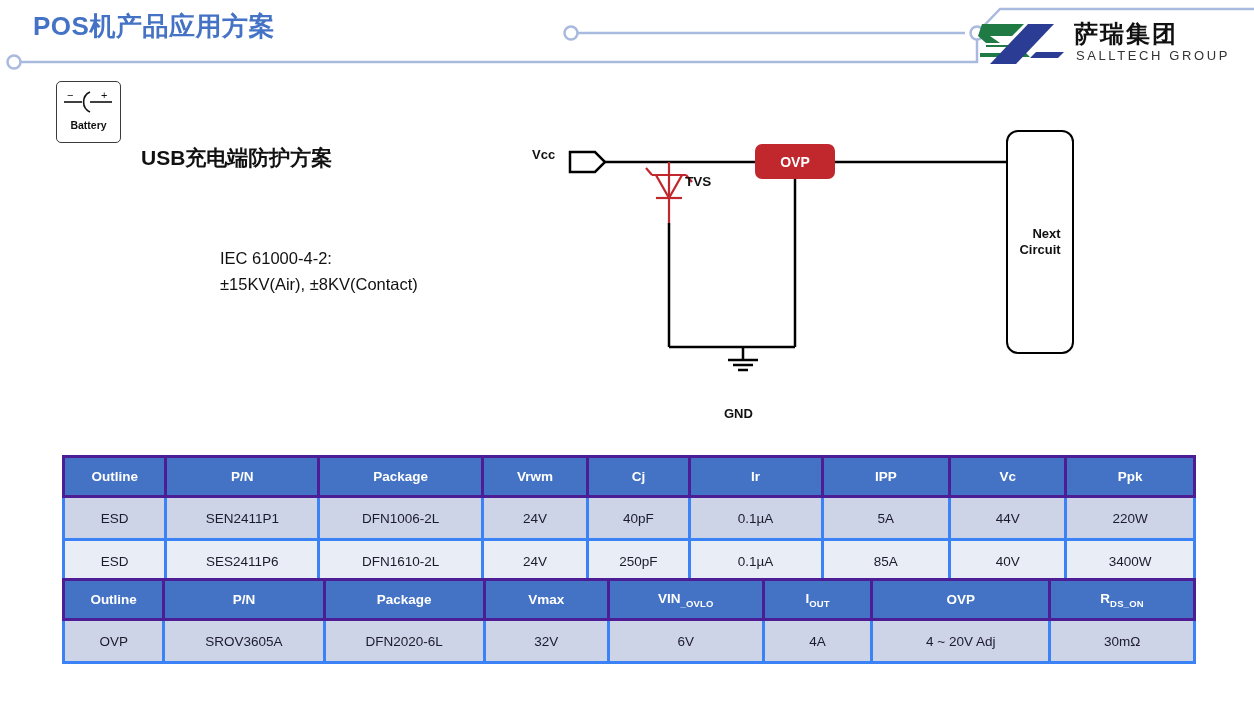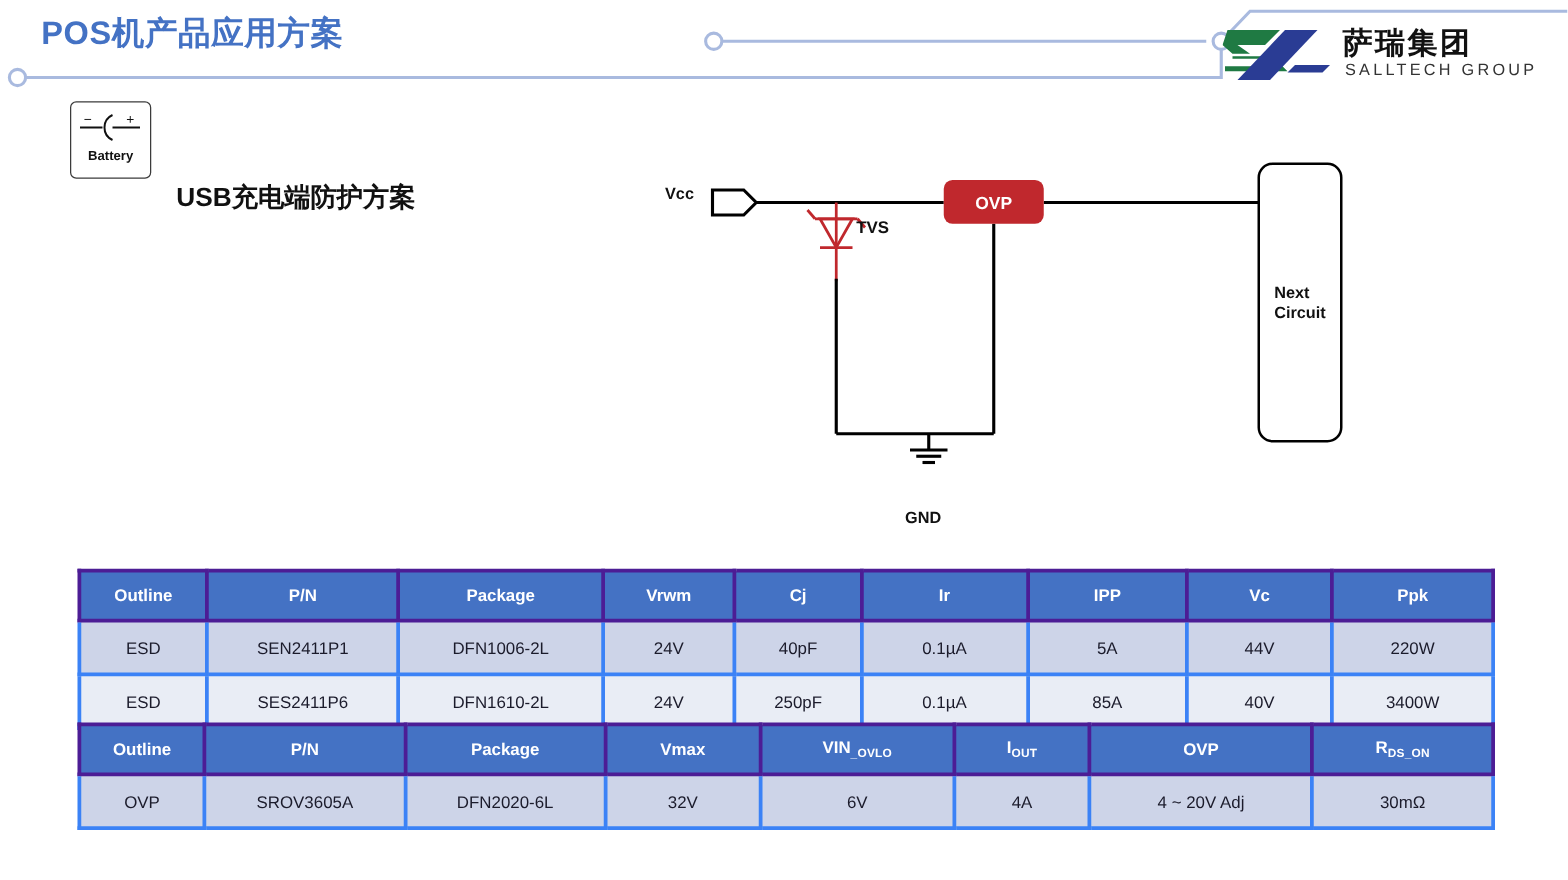--- a/index.html
+++ b/index.html
@@ -67,21 +67,21 @@
   .ovp-box{
     position:absolute;left:255px;top:24px;width:80px;height:35px;
     background:#C0282D;border-radius:7px;
     color:#fff;font-size:14px;font-weight:bold;
     display:flex;align-items:center;justify-content:center;
   }
   .next-box{
     position:absolute;left:506px;top:10px;width:64px;height:220px;
     border:2.5px solid #000;border-radius:12px;background:#fff;
     display:flex;align-items:center;justify-content:center;
-    font-size:13px;font-weight:bold;color:#111;line-height:16px;text-align:left;
+    font-size:13px;font-weight:bold;color:#111;line-height:16px;text-align:right;
   }
 
   
   .tbl{position:absolute;border-collapse:collapse;table-layout:fixed;}
   #tbl-esd{left:62px;top:455px;width:1134px;}
   #tbl-ovp{left:62px;top:578px;width:1134px;}
   .tbl th{
     background:#4472C4;color:#fff;font-size:13.5px;font-weight:bold;
     height:37px;text-align:center;border:3px solid #4c1d95;padding:0;
   }
@@ -128,20 +128,24 @@
       <text x="7" y="12" font-size="11" font-family="Liberation Sans, sans-serif" fill="#111">−</text>
       <text x="41" y="12" font-size="11" font-family="Liberation Sans, sans-serif" fill="#111">+</text>
     </svg>
     <div class="batt-label">Battery</div>
   </div>
 
   <div class="sec-title">
     <span class="ascii">USB</span><span>充电端防护方案</span>
   </div>
 
+  <div class="iec">
+    <div>IEC 61000-4-2:</div>
+    <div>±15KV(Air), ±8KV(Contact)</div>
+  </div>
 
   <div class="circuit">
     <svg width="620" height="280" viewBox="0 0 620 280">
 
       <polygon points="70,32 95,32 105,42 95,52 70,52" fill="#fff" stroke="#000" stroke-width="2.5"></polygon>
 
       <line x1="105" y1="42" x2="255" y2="42" stroke="#000" stroke-width="2.5"></line>
 
       <line x1="335" y1="42" x2="508" y2="42" stroke="#000" stroke-width="2.5"></line>
 

